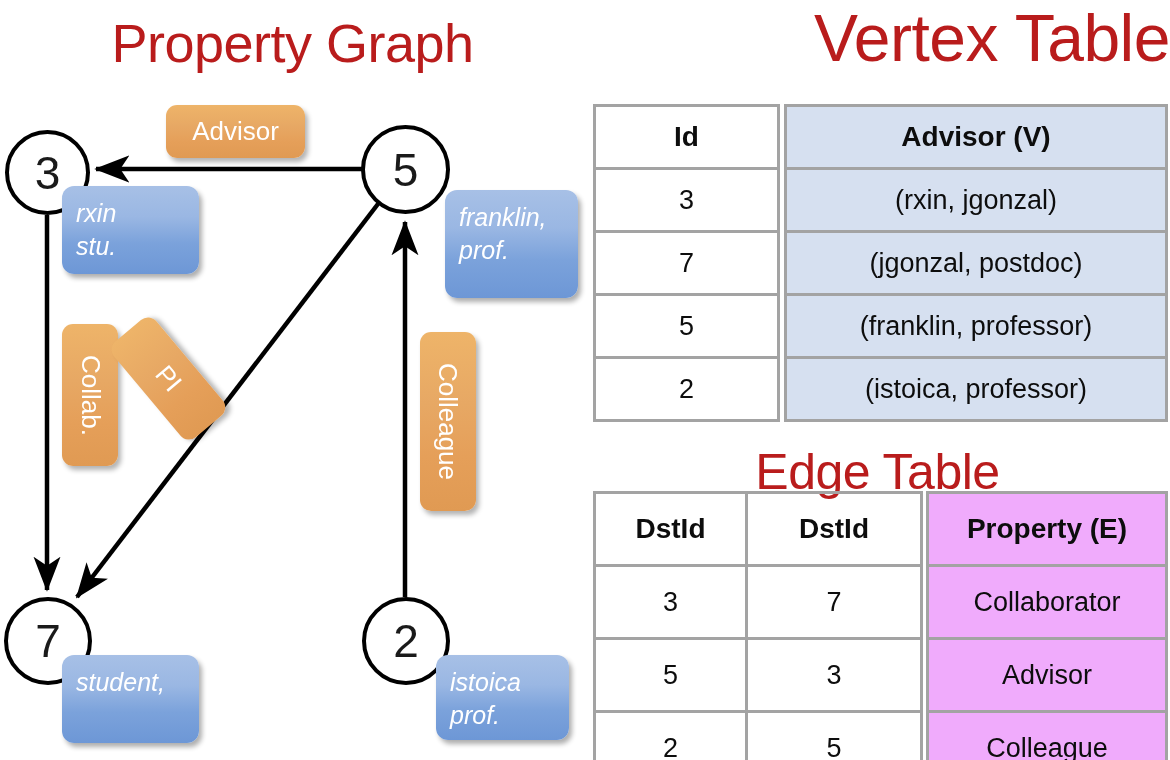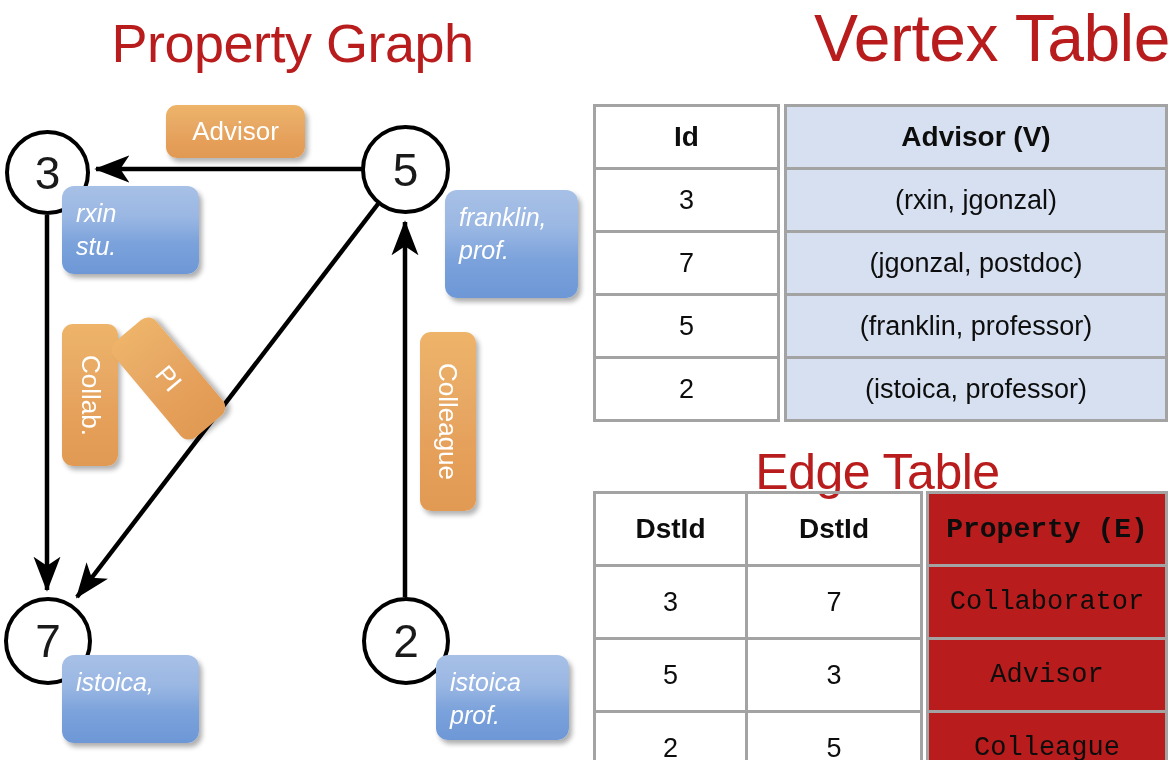--- a/index.html
+++ b/index.html
@@ -134,21 +134,21 @@
   .data-table th {
     font-weight: bold;
     font-size: 28px;
   }
   .gap-col {
     border: none !important;
     width: 7px;
     padding: 0 !important;
   }
   .cell-blue { background: #d6e0f0; }
-  .cell-orange { background: #b91c1c; font-family: Liberation Mono, monospace; }
+  .cell-orange { background: #f0abfc; }
 
   #vertex-table { left: 593px; top: 104px; width: 572px; }
   #vertex-table col.c-id { width: 184px; }
   #vertex-table col.c-gap { width: 7px; }
   #vertex-table col.c-prop { width: 381px; }
 
   #edge-table { left: 593px; top: 491px; width: 572px; }
   #edge-table col.e-src { width: 152px; }
   #edge-table col.e-dst { width: 175px; }
   #edge-table col.e-gap { width: 6px; }
@@ -202,21 +202,21 @@
     <div>rxin</div>
     <div>stu.</div>
   </div>
 
   <div class="prop-box" style="left:424px; top:190px; width:133px; height:108px;margin-left:21px;">
     <div>franklin,</div>
     <div>prof.</div>
   </div>
 
   <div class="prop-box" style="left:62px; top:655px; width:137px; height:88px;">
-    <div>istoica,</div>
+    <div>student,</div>
   </div>
 
   <div class="prop-box" style="left:436px; top:655px; width:133px; height:85px;">
     <div>istoica</div>
     <div>prof.</div>
   </div>
 
   <div class="edge-label" style="left:166px; top:105px; width:139px; height:53px;">
     <span>Advisor</span>
   </div>

